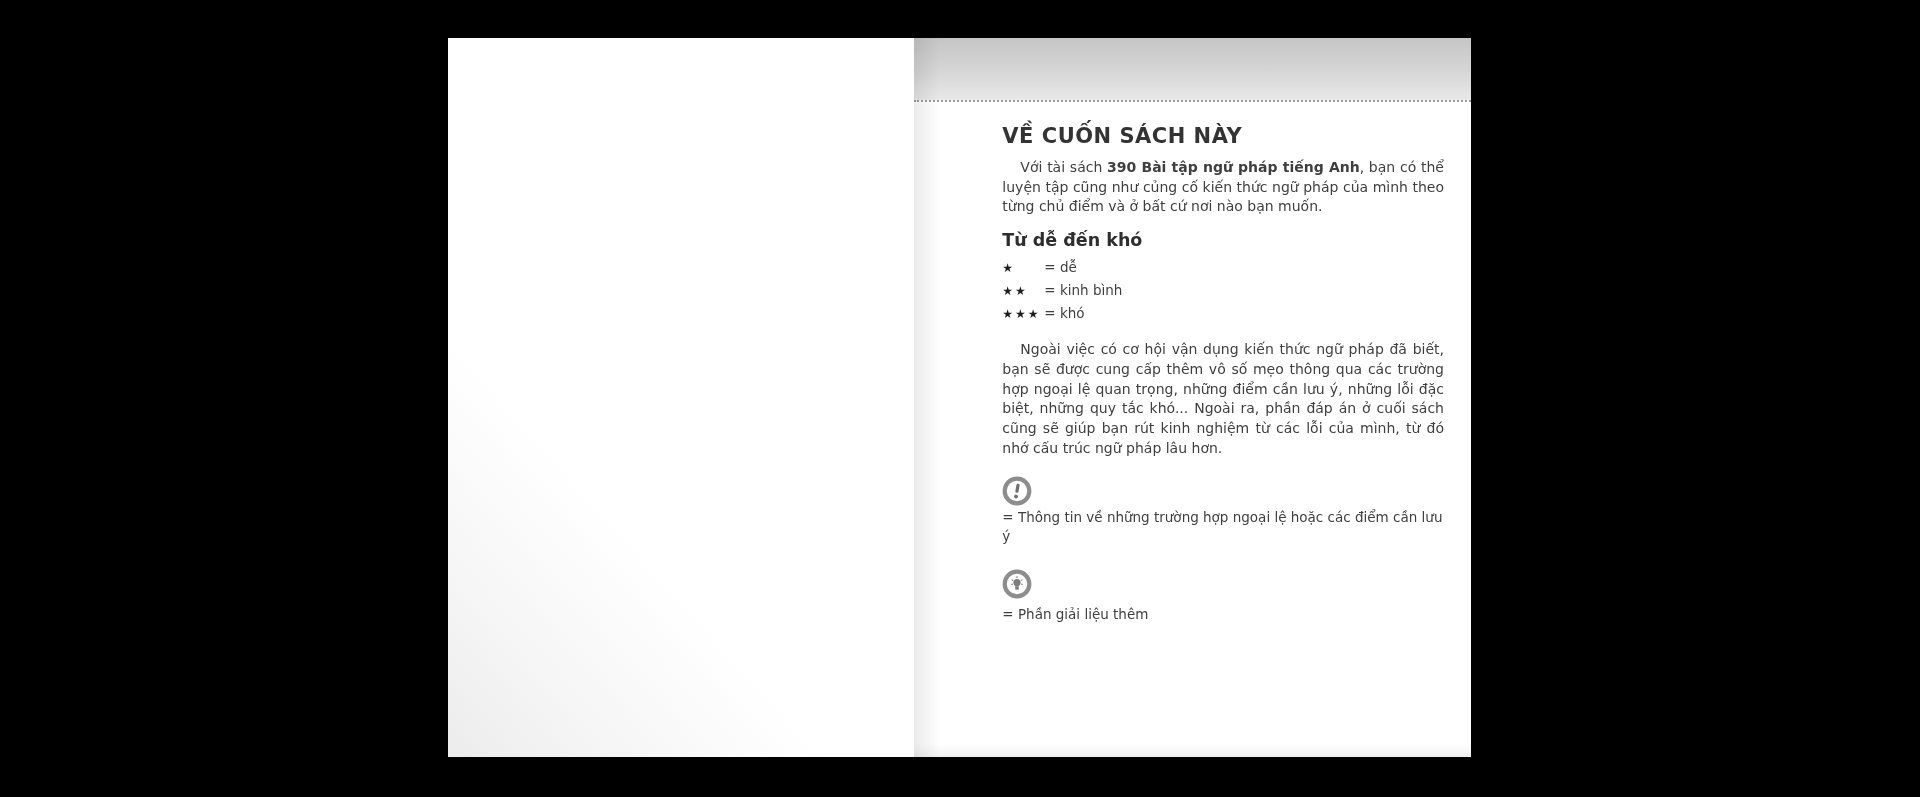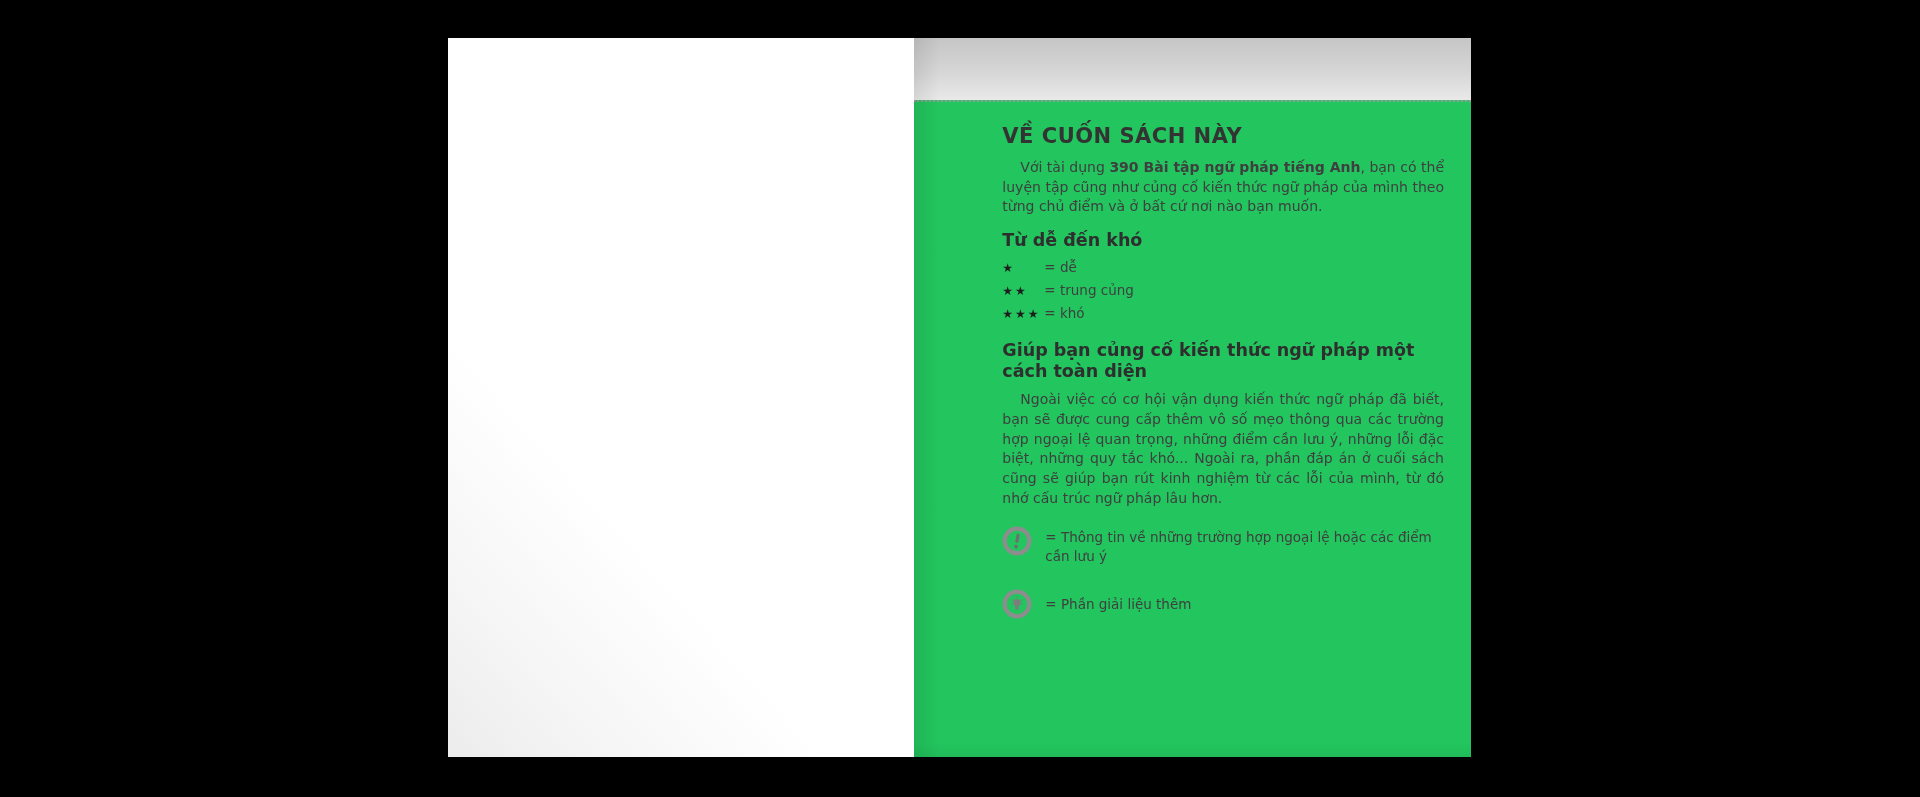--- a/index.html
+++ b/index.html
@@ -18,21 +18,21 @@
   }
   
   .page-left {
     width:511px; height:100%;
     background:linear-gradient(48deg, #ececec 0%, #f6f6f6 16%, #ffffff 34%, #ffffff 100%);
   }
   
   .page-right {
     position:relative;
     width:610px; height:100%;
-    background:#22c55e;
+    background:#ffffff;
     overflow:hidden;
   }
   .top-band {
     position:absolute; left:0; top:0; right:0; height:62px;
     background:linear-gradient(#c5c5c5 0%, #d6d6d6 55%, #e9e9e9 100%);
   }
   .dotted-rule {
     position:absolute; left:0; right:0; top:62px;
     border-top:2px dotted #9b9b9b;
   }
@@ -70,20 +70,21 @@
     font-size:13.5px; color:#3f3f3f;
     height:23px;
   }
   .level-stars {
     width:42px; font-size:12px; color:#1d1d1d; letter-spacing:2px;
   }
   .legend { margin-top:18px; }
   .legend-row {
     display:flex; align-items:flex-start;
     margin-bottom:11px;
+    flex-direction:column;
   }
   .legend-row.tall { margin-bottom:24px; }
   .legend-icon { flex:0 0 30px; width:30px; height:30px; margin-right:13px; }
   .legend-text {
     font-size:13.5px; line-height:18.5px; color:#3f3f3f;
     padding-top:6px;
   }
   .legend-row.tall .legend-text { padding-top:2px; }
 </style>
 </head>
@@ -97,40 +98,39 @@
     <div class="page-right">
       <div class="top-band"></div>
       <div class="dotted-rule"></div>
       <div class="spine-shadow"></div>
       <div class="edge-shade-bottom"></div>
 
       <div class="content">
 
         <div class="book-title">VỀ CUỐN SÁCH NÀY</div>
 
-        <p class="body"><span>Với tài dụng </span><b>390 Bài tập ngữ pháp tiếng Anh</b><span>, bạn có thể luyện tập cũng như củng cố kiến thức ngữ pháp của mình theo từng chủ điểm và ở bất cứ nơi nào bạn muốn.</span></p>
+        <p class="body"><span>Với tài sách </span><b>390 Bài tập ngữ pháp tiếng Anh</b><span>, bạn có thể luyện tập cũng như củng cố kiến thức ngữ pháp của mình theo từng chủ điểm và ở bất cứ nơi nào bạn muốn.</span></p>
 
         <h2 class="sec">Từ dễ đến khó</h2>
 
         <div class="levels">
           <div class="level-row">
             <span class="level-stars">★</span>
             <span>= dễ</span>
           </div>
           <div class="level-row">
             <span class="level-stars">★★</span>
-            <span>= trung củng</span>
+            <span>= kinh bình</span>
           </div>
           <div class="level-row">
             <span class="level-stars">★★★</span>
             <span>= khó</span>
           </div>
         </div>
 
-        <h2 class="sec">Giúp bạn củng cố kiến thức ngữ pháp một cách toàn diện</h2>
         <p class="body">Ngoài việc có cơ hội vận dụng kiến thức ngữ pháp đã biết, bạn sẽ được cung cấp thêm vô số mẹo thông qua các trường hợp ngoại lệ quan trọng, những điểm cần lưu ý, những lỗi đặc biệt, những quy tắc khó... Ngoài ra, phần đáp án ở cuối sách cũng sẽ giúp bạn rút kinh nghiệm từ các lỗi của mình, từ đó nhớ cấu trúc ngữ pháp lâu hơn.</p>
 
         <div class="legend">
 
           <div class="legend-row tall">
             <span class="legend-icon">
               <svg viewBox="0 0 30 30" width="30" height="30">
                 <circle cx="15" cy="15" r="12.3" fill="none" stroke="#8d8d8d" stroke-width="4.2"></circle>
                 <g transform="rotate(10 15 15)" fill="#6f6f6f">
                   <rect x="13.4" y="7.6" width="3.2" height="9.2" rx="1.5"></rect>

